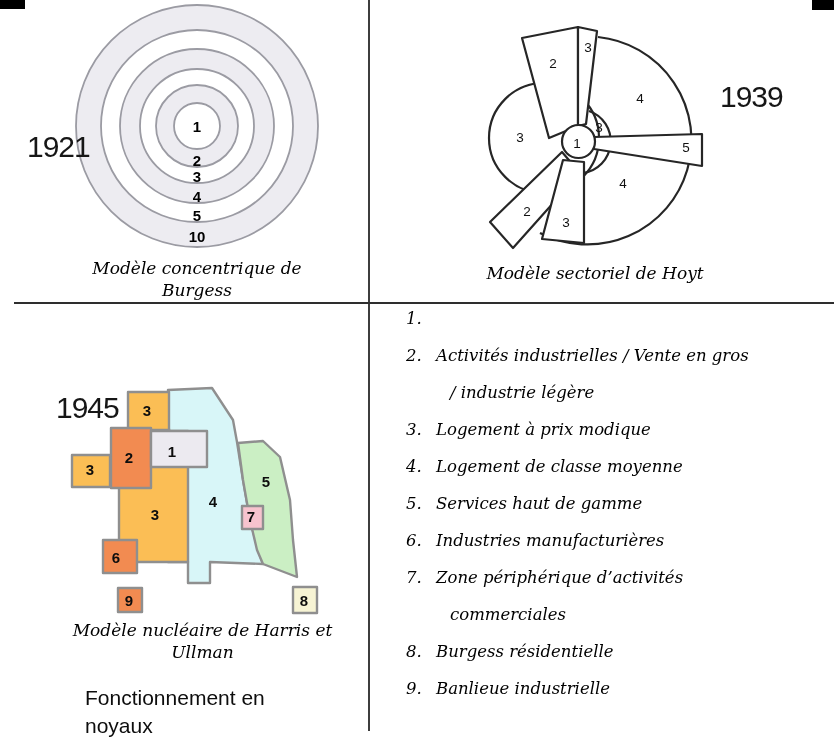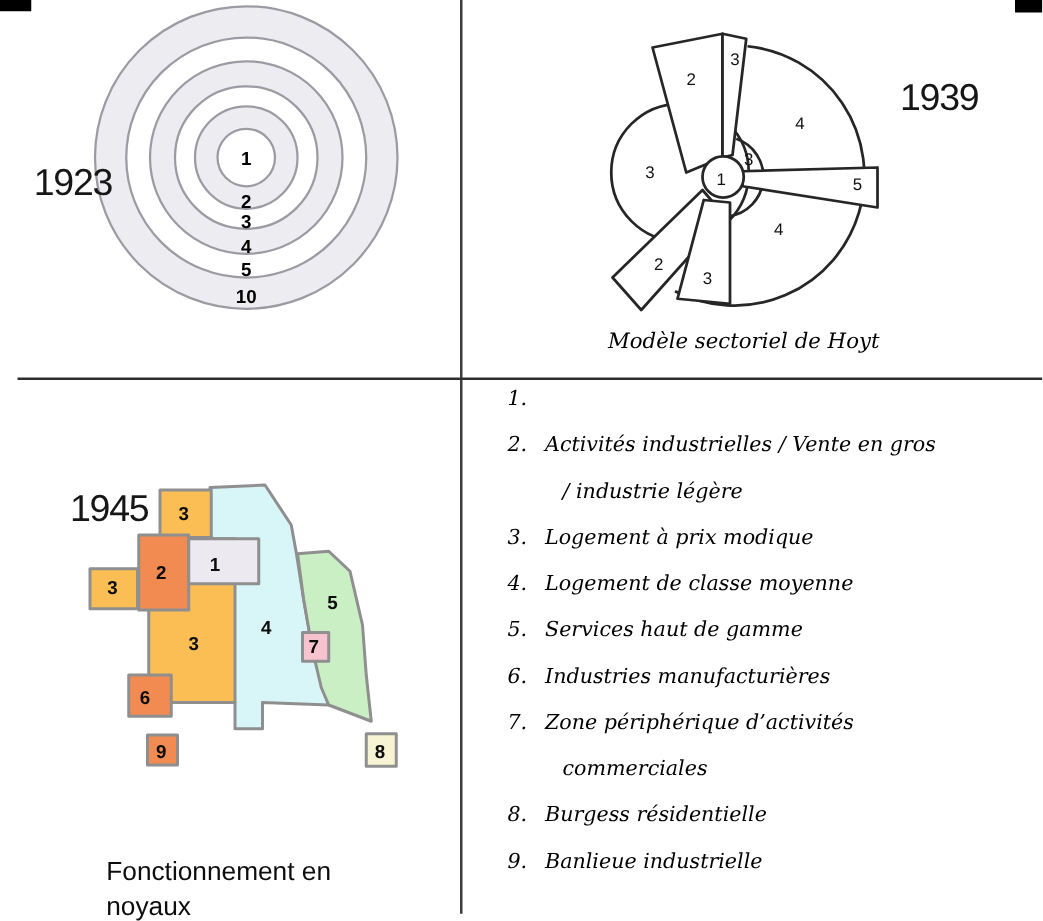--- a/index.html
+++ b/index.html
@@ -98,25 +98,33 @@
       <text class="zlbl" x="155" y="520">3</text>
       <text class="zlbl" x="213" y="507">4</text>
       <text class="zlbl" x="266" y="487">5</text>
       <text class="zlbl" x="116" y="563">6</text>
       <text class="zlbl" x="251" y="522">7</text>
       <text class="zlbl" x="129" y="606">9</text>
       <text class="zlbl" x="304" y="606">8</text>
     </g>
   </svg>
 
-  <div class="year" style="left:27px;top:130px;">1923</div>
-  <div class="year" style="left:720px;top:62px;text-align:right;">1939</div>
+  <div class="year" style="left:27px;top:130px;">1921</div>
+  <div class="year" style="left:720px;top:80px;text-align:right;">1939</div>
   <div class="year" style="left:56px;top:391px;">1945</div>
 
+  <div class="caption" style="left:57px;top:257px;width:280px;">
+    <div>Modèle concentrique de</div>
+    <div>Burgess</div>
+  </div>
   <div class="caption" style="left:455px;top:262px;width:280px;">Modèle sectoriel de Hoyt</div>
+  <div class="caption" style="left:60px;top:619px;width:285px;">
+    <div>Modèle nucléaire de Harris et</div>
+    <div>Ullman</div>
+  </div>
   <div class="subtitle" style="left:85px;top:684px;">
     <div>Fonctionnement en</div>
     <div>noyaux</div>
   </div>
 
   <div id="legend">
     <div class="legend-row">
       <span class="legend-num">1.</span>
     </div>
     <div class="legend-row">

